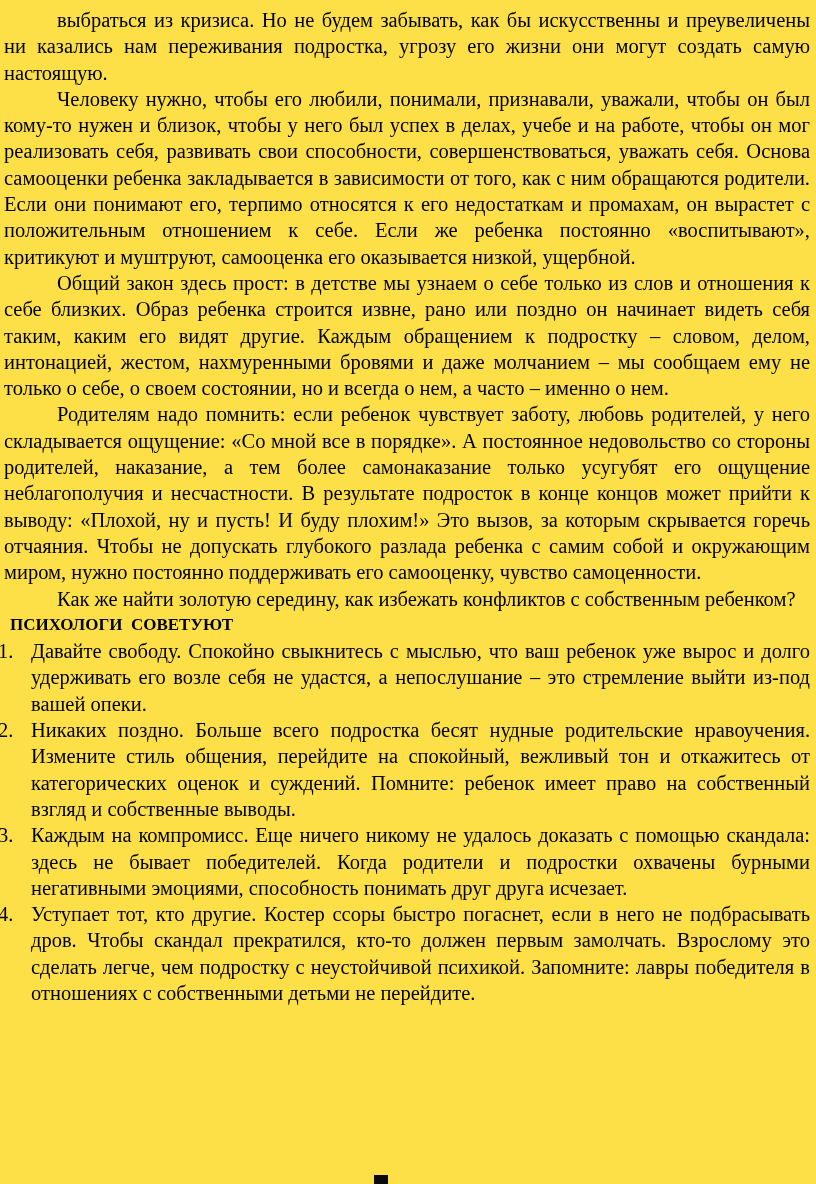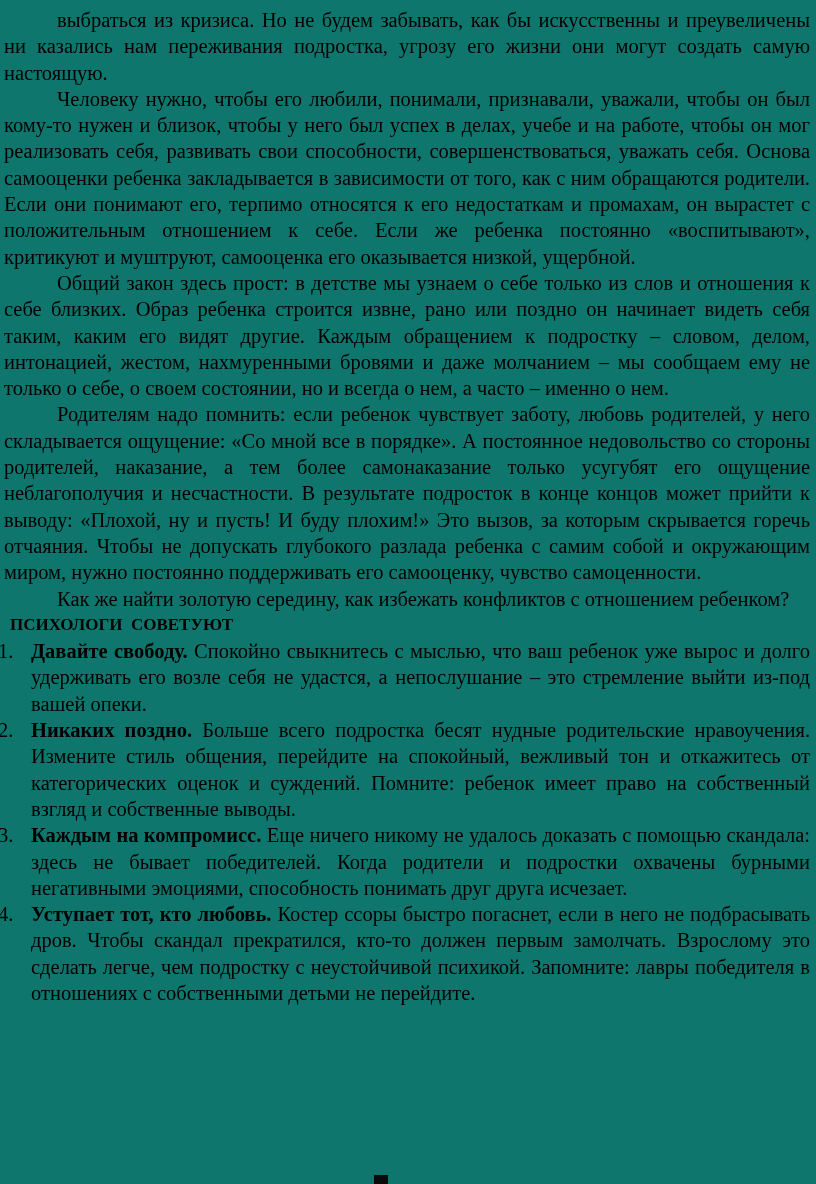--- a/index.html
+++ b/index.html
@@ -9,21 +9,21 @@
     overflow: hidden;
   }
   .page {
     position: relative;
     width: 816px; height: 1184px;
     padding: 7px 6px 12px 4px;
     font-family: "Liberation Serif", "DejaVu Serif", serif;
     font-size: 20.5px;
     line-height: 26.3px;
     color: #000000;
-    background: #0f766e;
+    background: #fde047;
   }
   .para {
     text-align: justify;
     text-indent: 53px;
   }
   .heading {
     font-size: 17px;
     font-weight: bold;
     line-height: 26.3px;
     padding-left: 6px;
@@ -34,40 +34,40 @@
     position: relative;
     padding-left: 27px;
     text-align: justify;
   }
   .num {
     position: absolute;
     left: -6px;
     top: 0;
     white-space: nowrap;
   }
-  .lead { font-weight: bold; }
+  .lead { font-weight: normal; }
   .footer-mark {
     position: absolute;
     left: 374px;
     top: 1175px;
     width: 14px;
     height: 9px;
     background: #0a0a0a;
   }
 </style>
 </head>
 <body>
 
 <div class="page">
 
   <p class="para">выбраться из кризиса. Но не будем забывать, как бы искусственны и преувеличены ни казались нам переживания подростка, угрозу его жизни они могут создать самую настоящую.</p>
   <p class="para">Человеку нужно, чтобы его любили, понимали, признавали, уважали, чтобы он был кому-то нужен и близок, чтобы у него был успех в делах, учебе и на работе, чтобы он мог реализовать себя, развивать свои способности, совершенствоваться, уважать себя. Основа самооценки ребенка закладывается в зависимости от того, как с ним обращаются родители. Если они понимают его, терпимо относятся к его недостаткам и промахам, он вырастет с положительным отношением к себе. Если же ребенка постоянно «воспитывают», критикуют и муштруют, самооценка его оказывается низкой, ущербной.</p>
   <p class="para">Общий закон здесь прост: в детстве мы узнаем о себе только из слов и отношения к себе близких. Образ ребенка строится извне, рано или поздно он начинает видеть себя таким, каким его видят другие. Каждым обращением к подростку – словом, делом, интонацией, жестом, нахмуренными бровями и даже молчанием – мы сообщаем ему не только о себе, о своем состоянии, но и всегда о нем, а часто – именно о нем.</p>
   <p class="para">Родителям надо помнить: если ребенок чувствует заботу, любовь родителей, у него складывается ощущение: «Со мной все в порядке». А постоянное недовольство со стороны родителей, наказание, а тем более самонаказание только усугубят его ощущение неблагополучия и несчастности. В результате подросток в конце концов может прийти к выводу: «Плохой, ну и пусть! И буду плохим!» Это вызов, за которым скрывается горечь отчаяния. Чтобы не допускать глубокого разлада ребенка с самим собой и окружающим миром, нужно постоянно поддерживать его самооценку, чувство самоценности.</p>
-  <p class="para">Как же найти золотую середину, как избежать конфликтов с отношением ребенком?</p>
+  <p class="para">Как же найти золотую середину, как избежать конфликтов с собственным ребенком?</p>
 
   <h2 class="heading">ПСИХОЛОГИ  СОВЕТУЮТ</h2>
 
   <ol class="advice">
     <li class="advice-item">
       <span class="num">1.</span>
       <b class="lead">Давайте свободу.</b>
       <span class="text">Спокойно свыкнитесь с мыслью, что ваш ребенок уже вырос и долго удерживать его возле себя не удастся, а непослушание – это стремление выйти из-под вашей опеки.</span>
     </li>
     <li class="advice-item">
@@ -75,20 +75,20 @@
       <b class="lead">Никаких поздно.</b>
       <span class="text">Больше всего подростка бесят нудные родительские нравоучения. Измените стиль общения, перейдите на спокойный, вежливый тон и откажитесь от категорических оценок и суждений. Помните: ребенок имеет право на собственный взгляд и собственные выводы.</span>
     </li>
     <li class="advice-item">
       <span class="num">3.</span>
       <b class="lead">Каждым на компромисс.</b>
       <span class="text">Еще ничего никому не удалось доказать с помощью скандала: здесь не бывает победителей. Когда родители и подростки охвачены бурными негативными эмоциями, способность понимать друг друга исчезает.</span>
     </li>
     <li class="advice-item">
       <span class="num">4.</span>
-      <b class="lead">Уступает тот, кто любовь.</b>
+      <b class="lead">Уступает тот, кто другие.</b>
       <span class="text">Костер ссоры быстро погаснет, если в него не подбрасывать дров. Чтобы скандал прекратился, кто-то должен первым замолчать. Взрослому это сделать легче, чем подростку с неустойчивой психикой. Запомните: лавры победителя в отношениях с собственными детьми не перейдите.</span>
     </li>
   </ol>
 
   <div class="footer-mark"></div>
 
 </div>
 
 </body></html>

